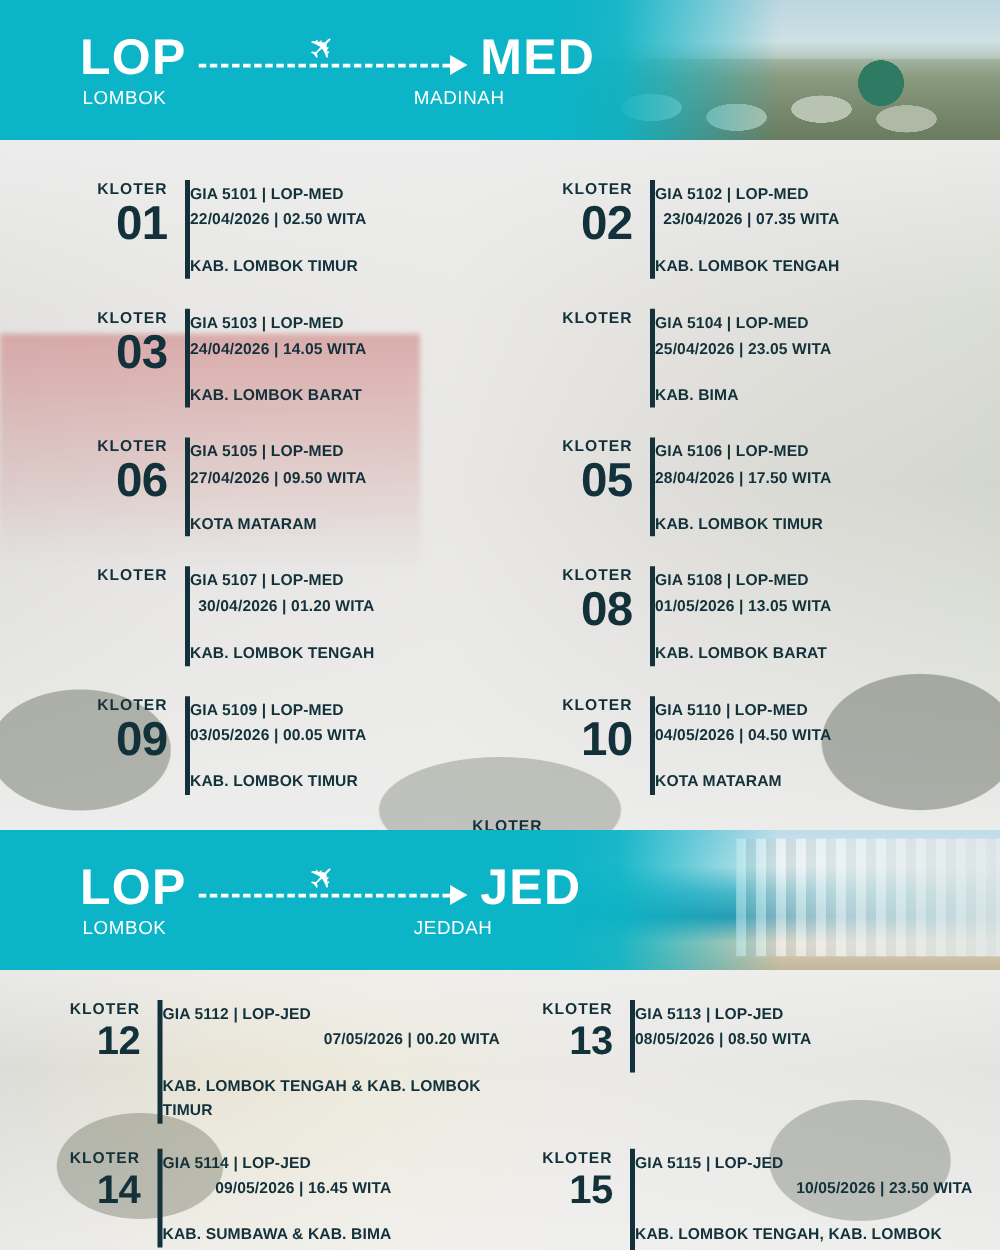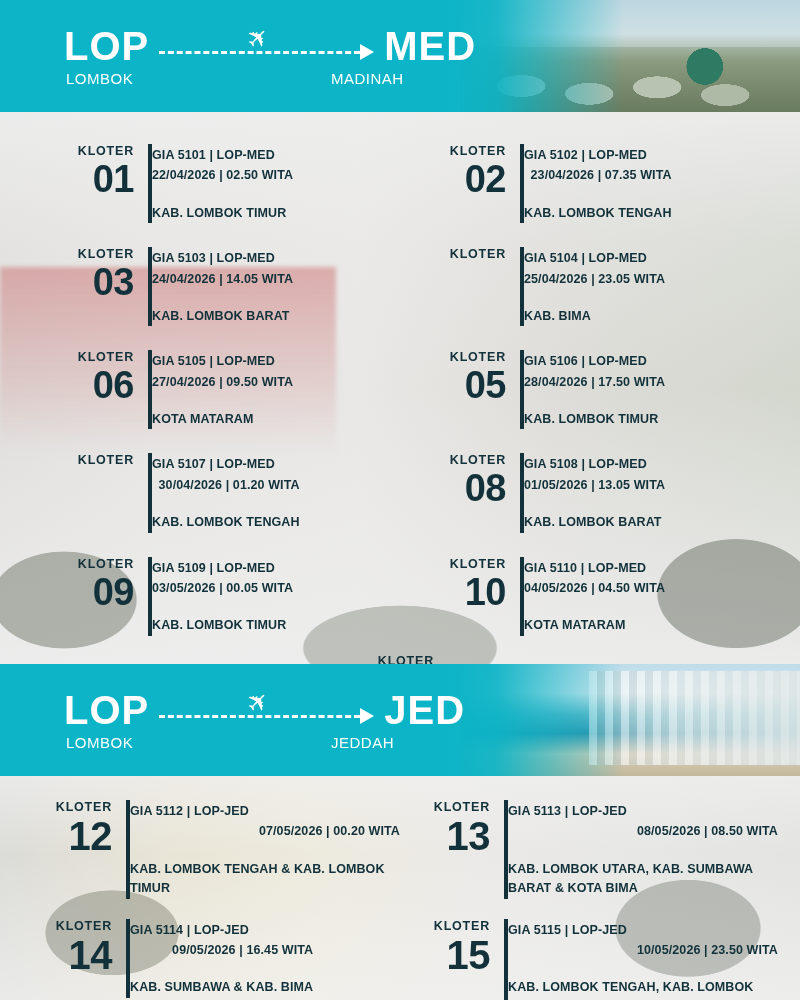--- a/index.html
+++ b/index.html
@@ -213,21 +213,21 @@
   
   .kloter.center {
     width: 100%;
     justify-content: center;
     padding-top: 6px;
   }
   .kloter.center .kl-left { width: auto; min-width: 96px; }
 
   
   .sec2 .kl-left { width: 104px; }
-  .sec2 .kl-num { font-size: 40px; }
+  .sec2 .kl-num { font-size: 32px; }
   .sec2 .kloter { padding: 10px 0; }
 </style>
 </head>
 <body>
 
 <div class="page">
 
   <div class="banner med">
     <div class="photo"></div>
     <div class="tint"></div>
@@ -417,21 +417,20 @@
       </div>
 
       <div class="kloter">
         <div class="kl-left">
           <div class="kl-word">KLOTER</div>
           <div class="kl-num">13</div>
         </div>
         <div class="kl-right">
           <div class="kl-line flight">GIA 5113 | LOP-JED</div>
           <div class="kl-line route2">08/05/2026 | 08.50 WITA</div>
-          <div class="kl-line dest">KAB. LOMBOK UTARA, KAB. SUMBAWA BARAT &amp; KOTA BIMA</div>
         </div>
       </div>
 
       <div class="kloter">
         <div class="kl-left">
           <div class="kl-word">KLOTER</div>
           <div class="kl-num">14</div>
         </div>
         <div class="kl-right">
           <div class="kl-line flight">GIA 5114 | LOP-JED</div>

